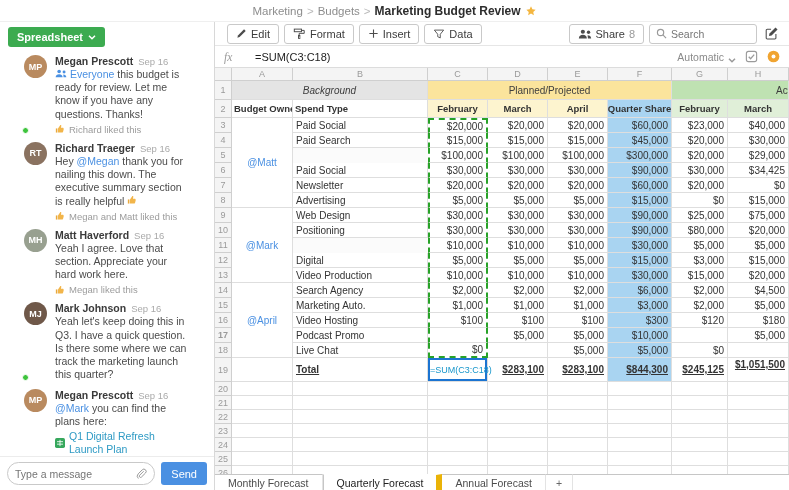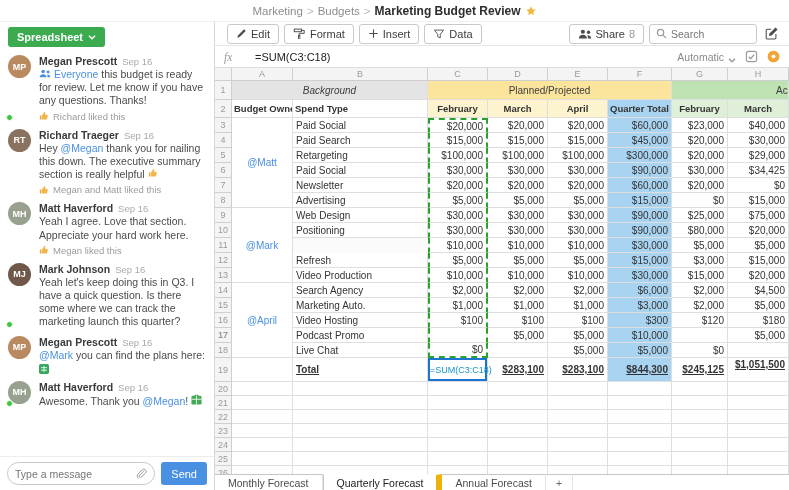--- a/index.html
+++ b/index.html
@@ -12,21 +12,21 @@
 .crumb{cursor:pointer}
 .sep{color:#b9b9b9;margin:0 4px}
 .cur{color:#2d2d2d;font-weight:bold;font-size:12px}
 .star{margin-left:4px;cursor:pointer}
 
 .bodyrow{flex:1;display:flex;min-height:0}
 
 .side{width:215px;flex:none;border-right:1px solid #d8d8d8;display:flex;flex-direction:column;min-height:0;background:#fff}
 .side-top{padding:5px 8px;flex:none}
 .ss-btn{background:#3cab50;color:#fff;font-weight:bold;font-size:11px;border:none;border-radius:3px;height:20px;padding:0 9px;display:inline-flex;align-items:center;gap:5px;cursor:pointer;font-family:inherit}
-.msgs{flex:1;overflow:hidden;padding:3px 8px 0}
+.msgs{flex:1;overflow:hidden;padding:3px 24px 0}
 .msg{display:flex;gap:6px;margin-bottom:7px}
 .av-wrap{position:relative;flex:none;width:25px}
 .av{width:23px;height:23px;border-radius:50%;color:#fff;font-size:9px;font-weight:bold;display:flex;align-items:center;justify-content:center}
 .dot{position:absolute;left:-2px;bottom:1px;width:7px;height:7px;border-radius:50%;background:#3ec43d;border:1.5px solid #fff}
 .mc{flex:1;min-width:0}
 .mh{font-size:10.5px;margin-bottom:1px}
 .mn{font-weight:bold;color:#3a3a3a}
 .md{color:#a9a9a9;font-size:9.5px;margin-left:5px}
 .mb{font-size:10.5px;line-height:1.26;color:#4b4b4b}
 .mention{color:#4a90e2;cursor:pointer}
@@ -197,20 +197,21 @@
             </div>
             <div class="mc">
               <div class="mh"><span class="mn">Megan Prescott</span><span class="md">Sep 16</span></div>
               <div class="mb"><span class="mention">@Mark</span> you can find the plans here:<span class="doclink">
                   <span class="ic">
                     <svg width="10" height="10" viewBox="0 0 12 12">
                       <rect width="12" height="12" rx="2" fill="#36a75c"></rect>
                       <path d="M2.4 4.4h7.2M2.4 7.4h7.2M6 2.2v7.6" stroke="#fff" stroke-width="1"></path>
                     </svg>
                   </span>
+                  <span>Q1 Digital Refresh Launch Plan</span>
                 </span></div>
             </div>
           </div>
           <div class="msg">
             <div class="av-wrap">
               <div class="av" style="background: rgb(152, 160, 144);">MH</div>
               <span class="dot"></span>
             </div>
             <div class="mc">
               <div class="mh"><span class="mn">Matt Haverford</span><span class="md">Sep 16</span></div>
@@ -369,41 +370,40 @@
             <div class="c hdr" style="grid-area: 26 / 1 / span 1 / span 1;">25</div>
             <div class="c hdr" style="grid-area: 27 / 1 / span 1 / span 1;">26</div>
             <div class="c g-gray" style="grid-area: 2 / 2 / span 1 / span 2; font-style: italic;">Background</div>
             <div class="c g-yellow" style="grid-area: 2 / 4 / span 1 / span 4;">Planned/Projected</div>
             <div class="c g-green" style="grid-area: 2 / 8 / span 1 / span 2;">Actual</div>
             <div class="c h2 left" style="grid-area: 3 / 2 / span 1 / span 1;">Budget Owner</div>
             <div class="c h2 left" style="grid-area: 3 / 3 / span 1 / span 1;">Spend Type</div>
             <div class="c h2 c2y center" style="grid-area: 3 / 4 / span 1 / span 1;">February</div>
             <div class="c h2 c2y center" style="grid-area: 3 / 5 / span 1 / span 1;">March</div>
             <div class="c h2 c2y center" style="grid-area: 3 / 6 / span 1 / span 1;">April</div>
-            <div class="c h2 colF center" style="grid-area: 3 / 7 / span 1 / span 1;">Quarter Total</div>
+            <div class="c h2 colF center" style="grid-area: 3 / 7 / span 1 / span 1;">Quarter Share</div>
             <div class="c h2 c2g center" style="grid-area: 3 / 8 / span 1 / span 1;">February</div>
             <div class="c h2 c2g center" style="grid-area: 3 / 9 / span 1 / span 1;">March</div>
             <div class="c owner" style="grid-area: 4 / 2 / span 6 / span 1;">@Matt</div>
             <div class="c owner" style="grid-area: 10 / 2 / span 5 / span 1;">@Mark</div>
             <div class="c owner" style="grid-area: 15 / 2 / span 5 / span 1;">@April</div>
             <div class="c left" style="grid-area: 4 / 3 / span 1 / span 1;">Paid Social</div>
             <div class="c num rgl rgr rgt" style="grid-area: 4 / 4 / span 1 / span 1;">$20,000</div>
             <div class="c num" style="grid-area: 4 / 5 / span 1 / span 1;">$20,000</div>
             <div class="c num" style="grid-area: 4 / 6 / span 1 / span 1;">$20,000</div>
             <div class="c num colF" style="grid-area: 4 / 7 / span 1 / span 1;">$60,000</div>
             <div class="c num" style="grid-area: 4 / 8 / span 1 / span 1;">$23,000</div>
             <div class="c num" style="grid-area: 4 / 9 / span 1 / span 1;">$40,000</div>
             <div class="c left" style="grid-area: 5 / 3 / span 1 / span 1;">Paid Search</div>
             <div class="c num rgl rgr" style="grid-area: 5 / 4 / span 1 / span 1;">$15,000</div>
             <div class="c num" style="grid-area: 5 / 5 / span 1 / span 1;">$15,000</div>
             <div class="c num" style="grid-area: 5 / 6 / span 1 / span 1;">$15,000</div>
             <div class="c num colF" style="grid-area: 5 / 7 / span 1 / span 1;">$45,000</div>
             <div class="c num" style="grid-area: 5 / 8 / span 1 / span 1;">$20,000</div>
             <div class="c num" style="grid-area: 5 / 9 / span 1 / span 1;">$30,000</div>
-            <div class="c left" style="grid-area: 6 / 3 / span 1 / span 1;">Retargeting</div>
             <div class="c num rgl rgr" style="grid-area: 6 / 4 / span 1 / span 1;">$100,000</div>
             <div class="c num" style="grid-area: 6 / 5 / span 1 / span 1;">$100,000</div>
             <div class="c num" style="grid-area: 6 / 6 / span 1 / span 1;">$100,000</div>
             <div class="c num colF" style="grid-area: 6 / 7 / span 1 / span 1;">$300,000</div>
             <div class="c num" style="grid-area: 6 / 8 / span 1 / span 1;">$20,000</div>
             <div class="c num" style="grid-area: 6 / 9 / span 1 / span 1;">$29,000</div>
             <div class="c left" style="grid-area: 7 / 3 / span 1 / span 1;">Paid Social</div>
             <div class="c num rgl rgr" style="grid-area: 7 / 4 / span 1 / span 1;">$30,000</div>
             <div class="c num" style="grid-area: 7 / 5 / span 1 / span 1;">$30,000</div>
             <div class="c num" style="grid-area: 7 / 6 / span 1 / span 1;">$30,000</div>
@@ -437,21 +437,21 @@
             <div class="c num" style="grid-area: 11 / 6 / span 1 / span 1;">$30,000</div>
             <div class="c num colF" style="grid-area: 11 / 7 / span 1 / span 1;">$90,000</div>
             <div class="c num" style="grid-area: 11 / 8 / span 1 / span 1;">$80,000</div>
             <div class="c num" style="grid-area: 11 / 9 / span 1 / span 1;">$20,000</div>
             <div class="c num rgl rgr" style="grid-area: 12 / 4 / span 1 / span 1;">$10,000</div>
             <div class="c num" style="grid-area: 12 / 5 / span 1 / span 1;">$10,000</div>
             <div class="c num" style="grid-area: 12 / 6 / span 1 / span 1;">$10,000</div>
             <div class="c num colF" style="grid-area: 12 / 7 / span 1 / span 1;">$30,000</div>
             <div class="c num" style="grid-area: 12 / 8 / span 1 / span 1;">$5,000</div>
             <div class="c num" style="grid-area: 12 / 9 / span 1 / span 1;">$5,000</div>
-            <div class="c left" style="grid-area: 13 / 3 / span 1 / span 1;">Refresh</div>
+            <div class="c left" style="grid-area: 13 / 3 / span 1 / span 1;">Digital</div>
             <div class="c num rgl rgr" style="grid-area: 13 / 4 / span 1 / span 1;">$5,000</div>
             <div class="c num" style="grid-area: 13 / 5 / span 1 / span 1;">$5,000</div>
             <div class="c num" style="grid-area: 13 / 6 / span 1 / span 1;">$5,000</div>
             <div class="c num colF" style="grid-area: 13 / 7 / span 1 / span 1;">$15,000</div>
             <div class="c num" style="grid-area: 13 / 8 / span 1 / span 1;">$3,000</div>
             <div class="c num" style="grid-area: 13 / 9 / span 1 / span 1;">$15,000</div>
             <div class="c left" style="grid-area: 14 / 3 / span 1 / span 1;">Video Production</div>
             <div class="c num rgl rgr" style="grid-area: 14 / 4 / span 1 / span 1;">$10,000</div>
             <div class="c num" style="grid-area: 14 / 5 / span 1 / span 1;">$10,000</div>
             <div class="c num" style="grid-area: 14 / 6 / span 1 / span 1;">$10,000</div>

